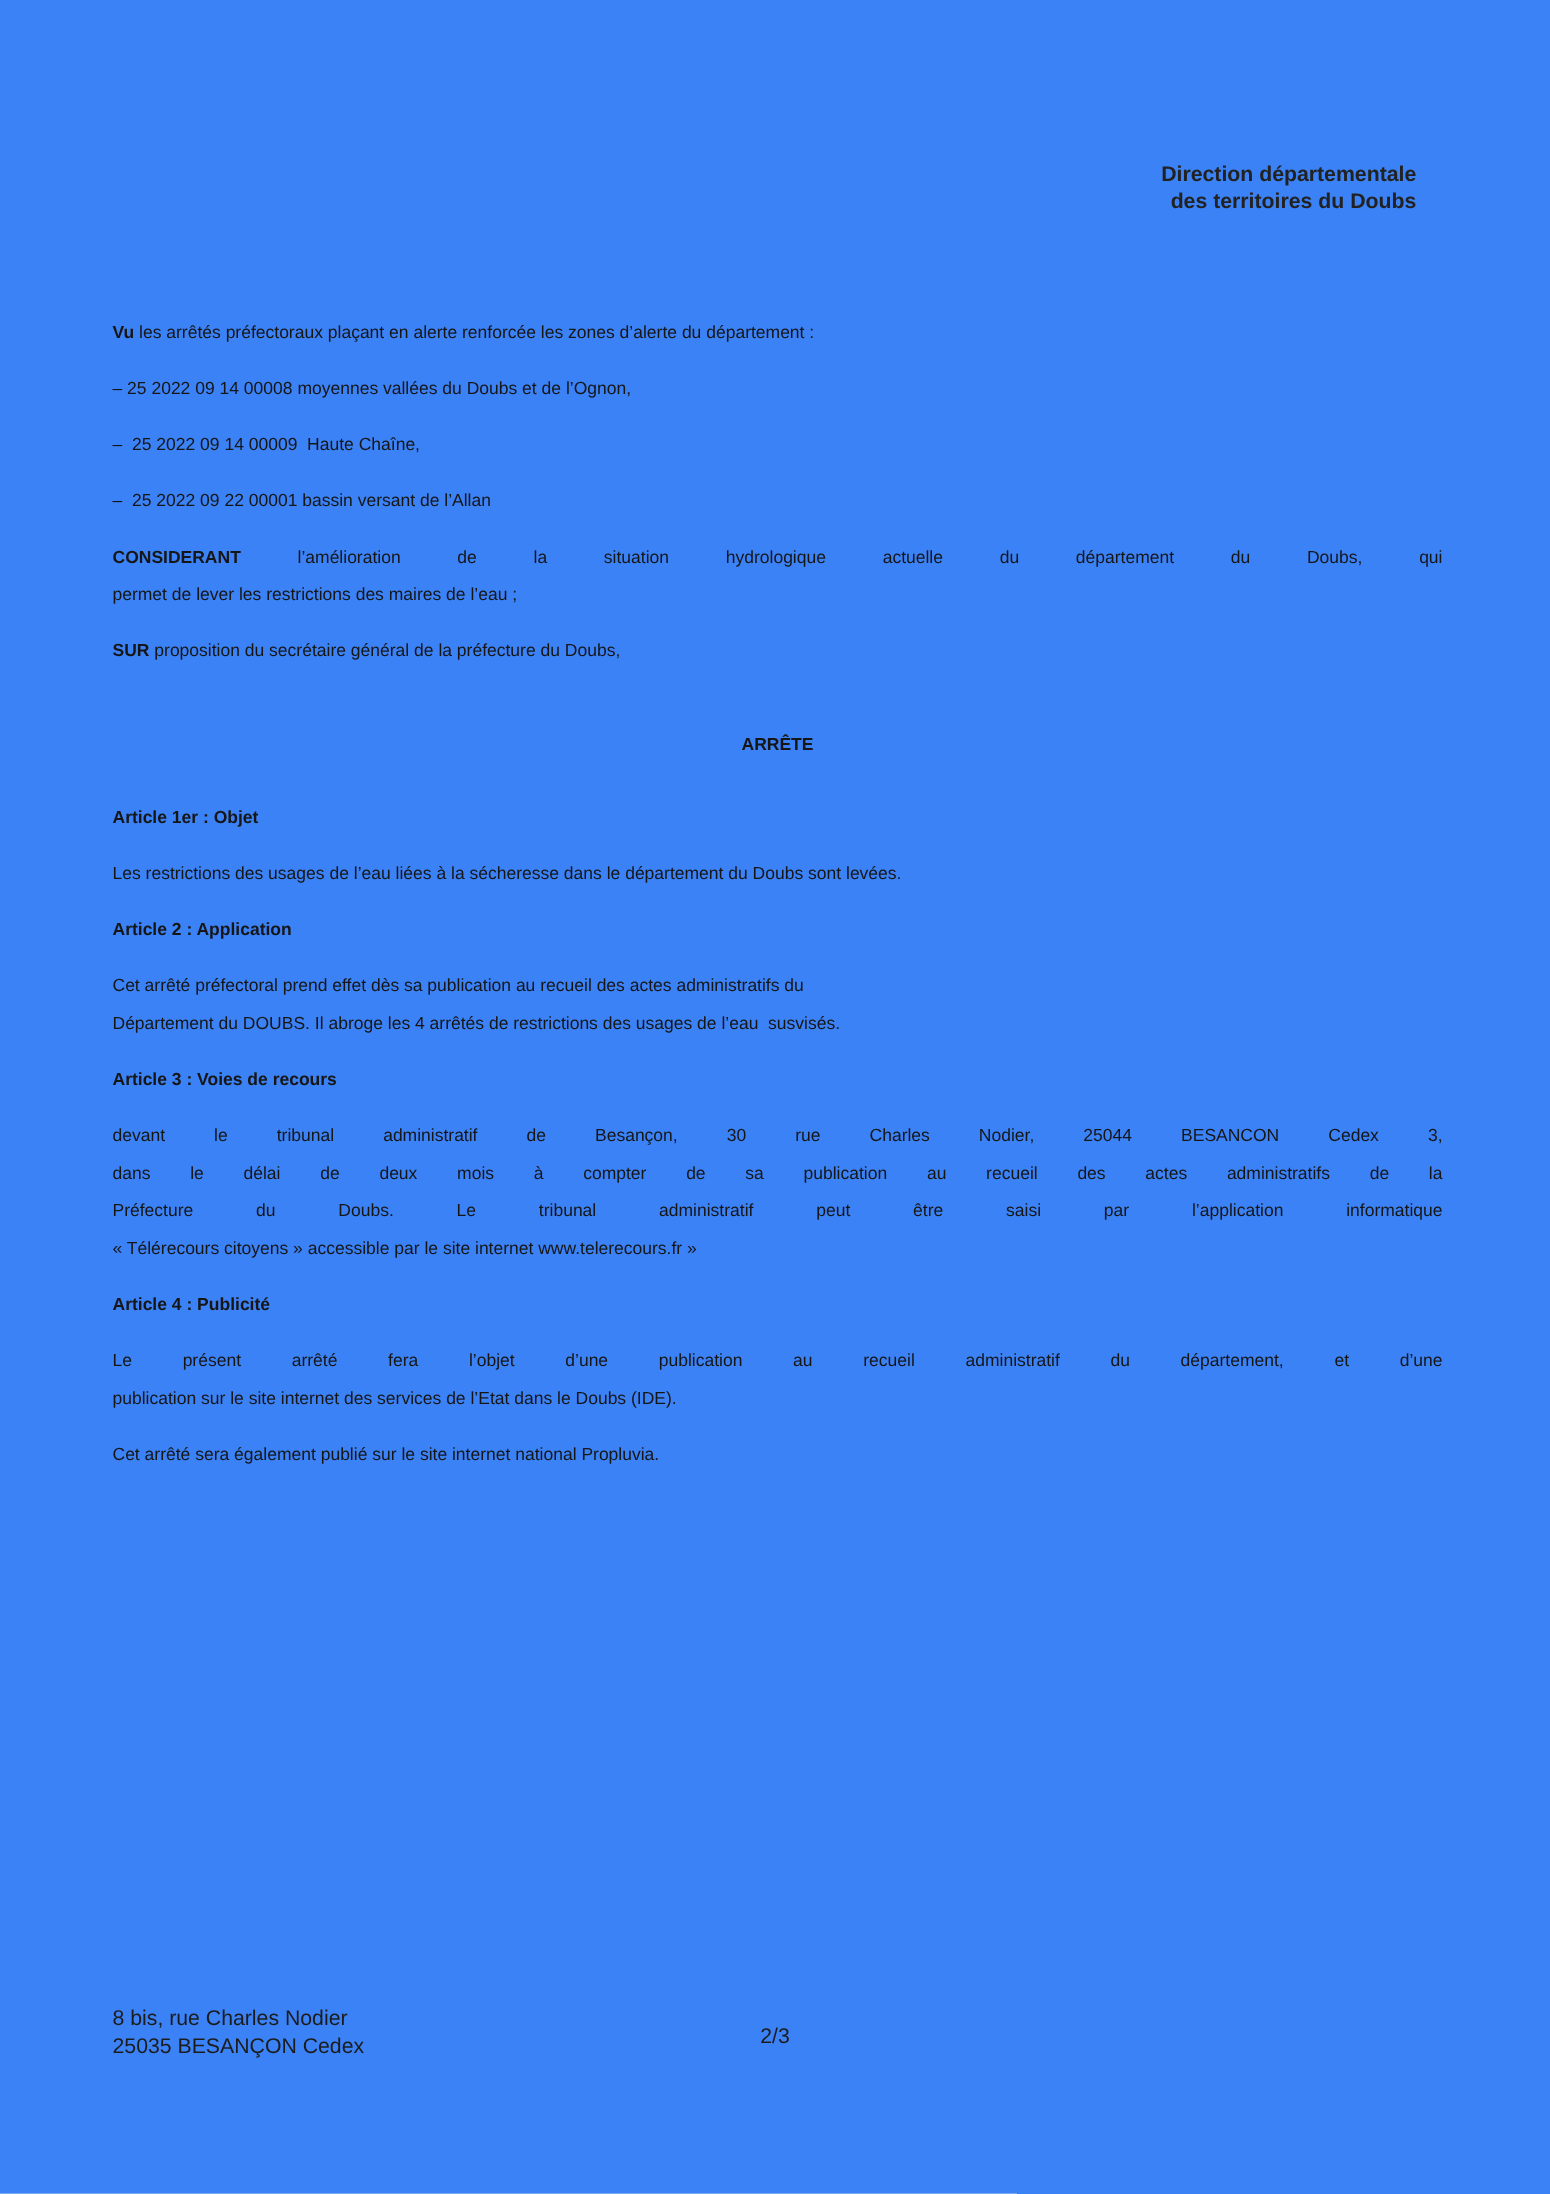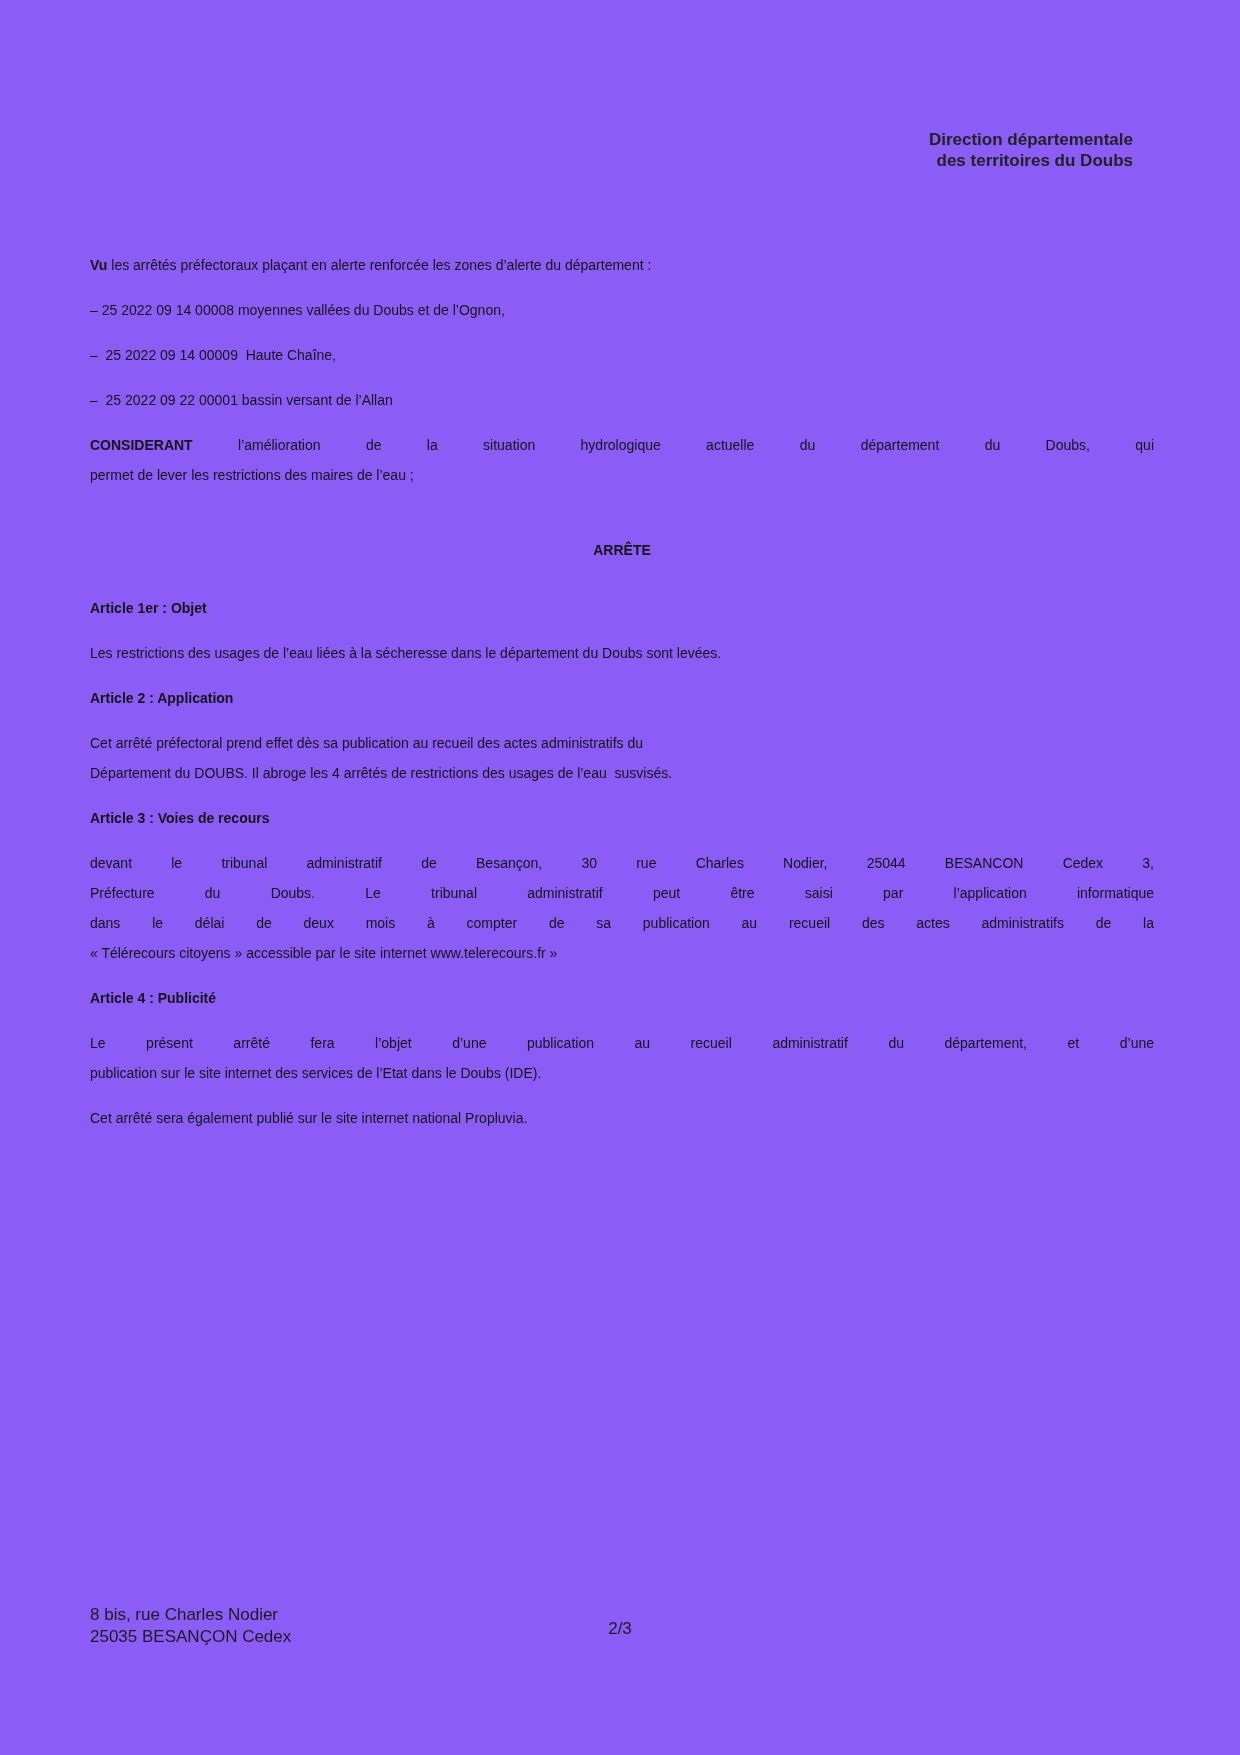--- a/index.html
+++ b/index.html
@@ -1,21 +1,21 @@
 <!DOCTYPE html>
 <html lang="fr"><head>
 <meta charset="utf-8">
 <style>
   html, body { margin: 0; padding: 0; background: #e8e8e8; }
   .page {
     position: relative;
     width: 1240px;
     height: 1755px;
     margin: 0 auto;
-    background: #8b5cf6;
+    background: #3b82f6;
     color: #161616;
     font-family: "Liberation Sans", sans-serif;
     overflow: hidden;
   }
   .letterhead {
     position: absolute;
     top: 129px;
     right: 107px;
     text-align: right;
     font-weight: bold;
@@ -81,20 +81,23 @@
       <div class="block list-item">
         <div class="line">–  25 2022 09 14 00009  Haute Chaîne,</div>
       </div>
       <div class="block list-item">
         <div class="line">–  25 2022 09 22 00001 bassin versant de l’Allan</div>
       </div>
       <div class="block paragraph">
         <div class="line jl"><b class="lead">CONSIDERANT</b> l’amélioration de la situation hydrologique actuelle du département du Doubs, qui</div>
         <div class="line">permet de lever les restrictions des maires de l’eau ;</div>
       </div>
+      <div class="block paragraph">
+        <div class="line"><b class="lead">SUR</b> proposition du secrétaire général de la préfecture du Doubs,</div>
+      </div>
       <div class="block center-heading">
         <div class="line">ARRÊTE</div>
       </div>
       <div class="block heading">
         <div class="line">Article 1er : Objet</div>
       </div>
       <div class="block paragraph">
         <div class="line">Les restrictions des usages de l’eau liées à la sécheresse dans le département du Doubs sont levées.</div>
       </div>
       <div class="block heading">
@@ -102,22 +105,22 @@
       </div>
       <div class="block paragraph">
         <div class="line">Cet arrêté préfectoral prend effet dès sa publication au recueil des actes administratifs du</div>
         <div class="line">Département du DOUBS. Il abroge les 4 arrêtés de restrictions des usages de l’eau  susvisés.</div>
       </div>
       <div class="block heading">
         <div class="line">Article 3 : Voies de recours</div>
       </div>
       <div class="block paragraph">
         <div class="line jl">devant le tribunal administratif de Besançon, 30 rue Charles Nodier, 25044 BESANCON Cedex 3,</div>
+        <div class="line jl">dans le délai de deux mois à compter de sa publication au recueil des actes administratifs de la</div>
         <div class="line jl">Préfecture du Doubs. Le tribunal administratif peut être saisi par l’application informatique</div>
-        <div class="line jl">dans le délai de deux mois à compter de sa publication au recueil des actes administratifs de la</div>
         <div class="line">« Télérecours citoyens » accessible par le site internet www.telerecours.fr »</div>
       </div>
       <div class="block heading space-before">
         <div class="line">Article 4 : Publicité</div>
       </div>
       <div class="block paragraph">
         <div class="line jl">Le présent arrêté fera l’objet d’une publication au recueil administratif du département, et d’une</div>
         <div class="line">publication sur le site internet des services de l’Etat dans le Doubs (IDE).</div>
       </div>
       <div class="block paragraph">

